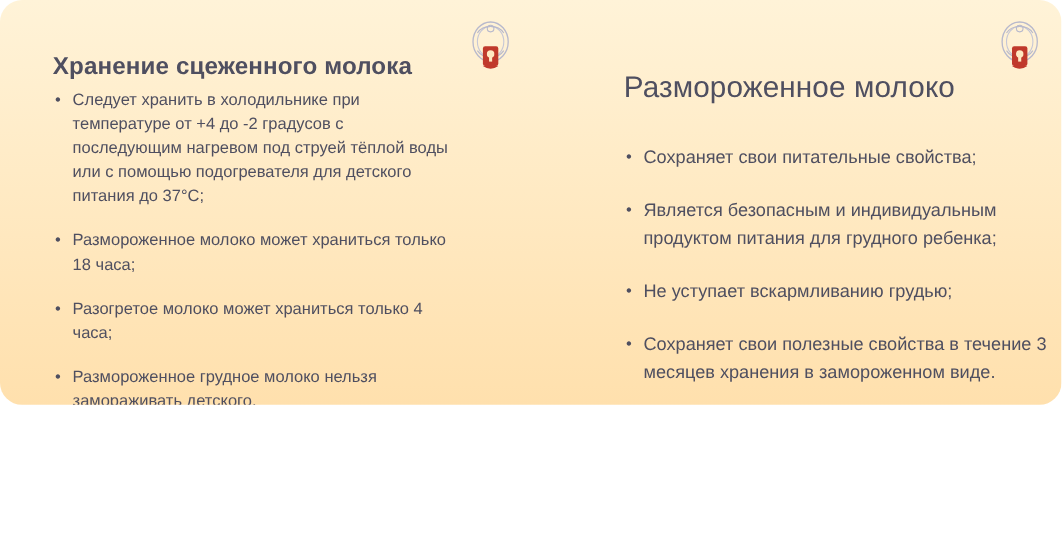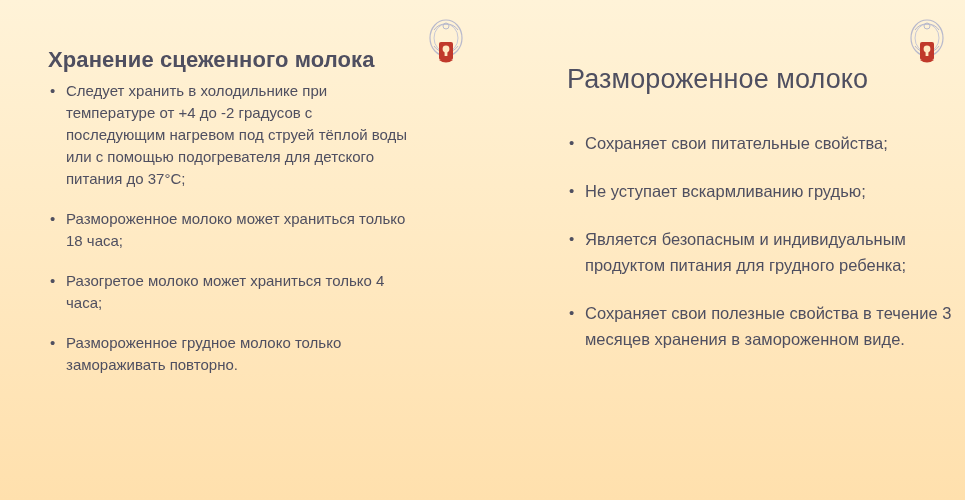--- a/index.html
+++ b/index.html
@@ -9,24 +9,25 @@
   body {
     width: 965px;
     height: 500px;
     overflow: hidden;
     font-family: "Liberation Sans", sans-serif;
     background: #ffffff;
   }
   .slide {
     position: relative;
     width: 965px;
-    height: 500px;
+    height: 368px;
     box-sizing: border-box;
     background: linear-gradient(180deg, #fff3d8 0%, #ffe0ad 100%);
     overflow: hidden;
+    border-radius: 20px;
   }
   
   .emblem {
     position: absolute;
     top: 16px;
     width: 44px;
     height: 48px;
   }
   .emblem.left  { left: 424px; }
   .emblem.right { left: 905px; }
@@ -126,27 +127,27 @@
       <circle cx="22" cy="10" r="3" fill="none" stroke="#b8b9cc" stroke-width="1"></circle>
     </svg>
   </div>
 
   <div class="col col-left">
     <h2>Хранение сцеженного молока</h2>
     <ul class="bullets">
       <li>Следует хранить в холодильнике при температуре от +4 до -2 градусов с последующим нагревом под струей тёплой воды или с помощью подогревателя для детского питания до 37°С;</li>
       <li>Размороженное молоко может храниться только 18 часа;</li>
       <li>Разогретое молоко может храниться только 4 часа;</li>
-      <li>Размороженное грудное молоко только замораживать повторно.</li>
+      <li>Размороженное грудное молоко нельзя замораживать детского.</li>
     </ul>
   </div>
 
   <div class="col col-right">
     <h2>Размороженное молоко</h2>
     <ul class="bullets">
       <li>Сохраняет свои питательные свойства;</li>
+      <li>Является безопасным и индивидуальным продуктом питания для грудного ребенка;</li>
       <li>Не уступает вскармливанию грудью;</li>
-      <li>Является безопасным и индивидуальным продуктом питания для грудного ребенка;</li>
       <li>Сохраняет свои полезные свойства в течение 3 месяцев хранения в замороженном виде.</li>
     </ul>
   </div>
 
 </div>
 
 </body></html>

